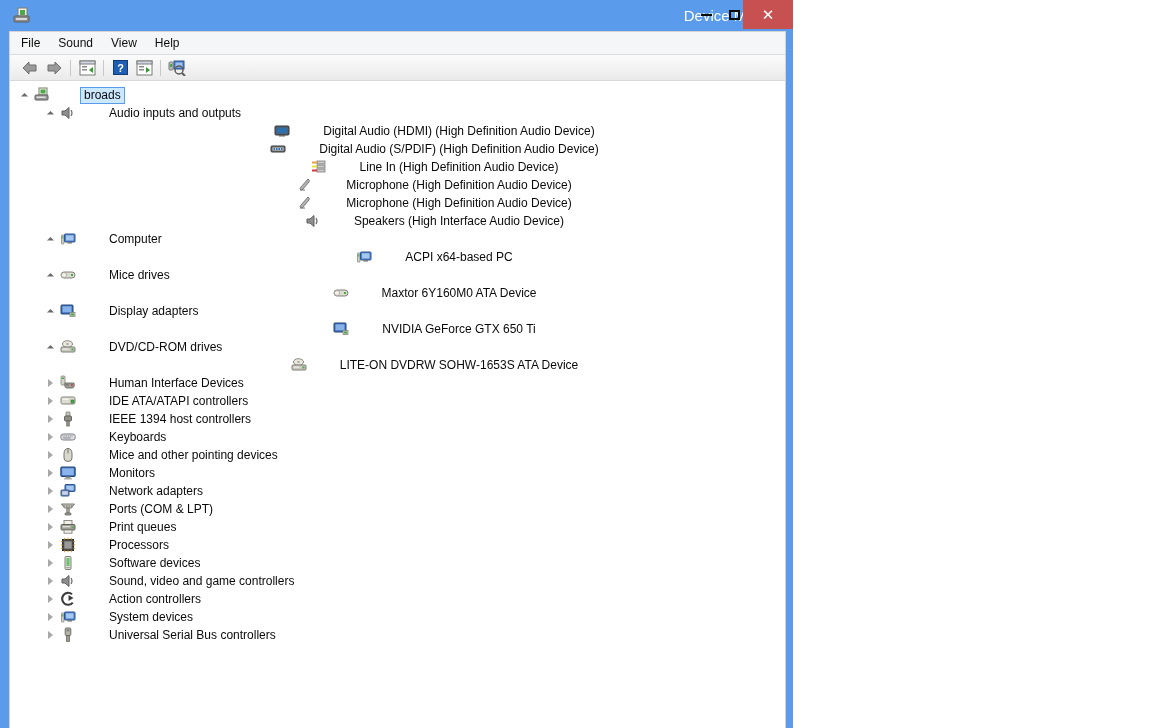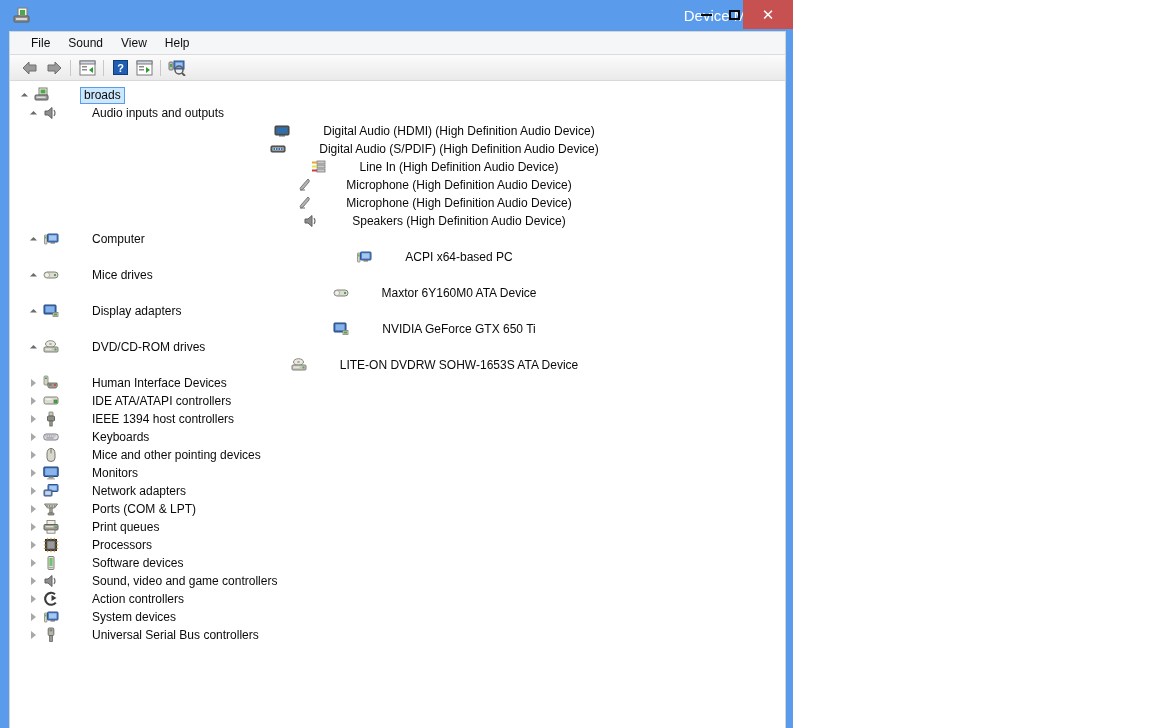--- a/index.html
+++ b/index.html
@@ -95,21 +95,21 @@
   #menubar {
     position: absolute;
     left: 0; top: 0;
     width: 100%;
     height: 23px;
     background: #f5f6f7;
     border-bottom: 1px solid #dcdcdc;
     box-sizing: border-box;
     display: flex;
     align-items: center;
-    padding-left: 12px;
+    padding-left: 2px;
   }
   .menu-item {
     font-size: 12px;
     color: #0d0d0d;
     padding: 2px 9px;
     cursor: default;
     font-family: "Liberation Sans", sans-serif;
   }
 
   
@@ -192,21 +192,21 @@
 
   .node.selected .label {
     background: #cce8ff;
     border: 1px solid #5a9ceb;
     padding: 0 3px;
     line-height: 15px;
   }
 
   
   .lvl0 { padding-left: 6px; }
-  .lvl1 { padding-left: 15px; }
+  .lvl1 { padding-left: 32px; }
   .lvl2 { padding-left: 60px; justify-content: center; }
 
   svg { display: block; }
 </style>
 </head>
 <body>
 
 <div id="window">
 
   <div id="titlebar">
@@ -389,21 +389,21 @@
         <div class="node lvl2">
           <span class="twisty">
             <span class="tri-none"></span>
           </span>
           <span class="icon-wrap">
             <svg width="16" height="16" viewBox="0 0 16 16">
               <path d="M2 6 L5 6 L9 2.5 L9 13.5 L5 10 L2 10 Z" fill="#8f8f8f" stroke="#5f5f5f" stroke-width="1" stroke-linejoin="round"></path>
               <path d="M11 5 Q13 8 11 11" fill="none" stroke="#6f6f6f" stroke-width="1.2"></path>
             </svg>
           </span>
-          <span class="label">Speakers (High Definition Audio Device)</span>
+          <span class="label">Speakers (High Interface Audio Device)</span>
         </div>
         <div class="node lvl1">
           <span class="twisty">
             <span class="tri-expanded"></span>
           </span>
           <span class="icon-wrap">
             <svg width="16" height="16" viewBox="0 0 16 16">
               <rect x="1.5" y="4" width="2.5" height="9" rx="0.5" fill="#d6d6c8" stroke="#86867a" stroke-width="0.8"></rect>
               <rect x="2.2" y="5.5" width="1.2" height="2" fill="#4ba84b"></rect>
               <rect x="4.5" y="3" width="10.5" height="8" rx="0.8" fill="#4f7fc4" stroke="#2d5590" stroke-width="1"></rect>

